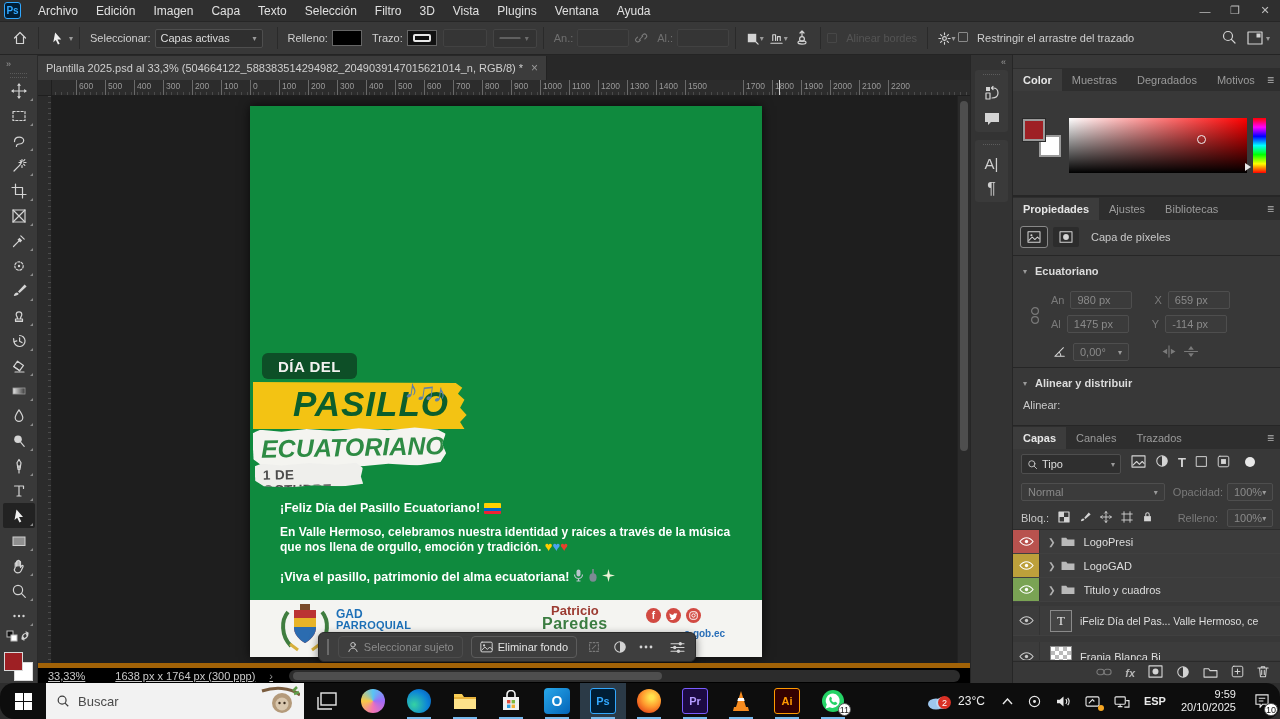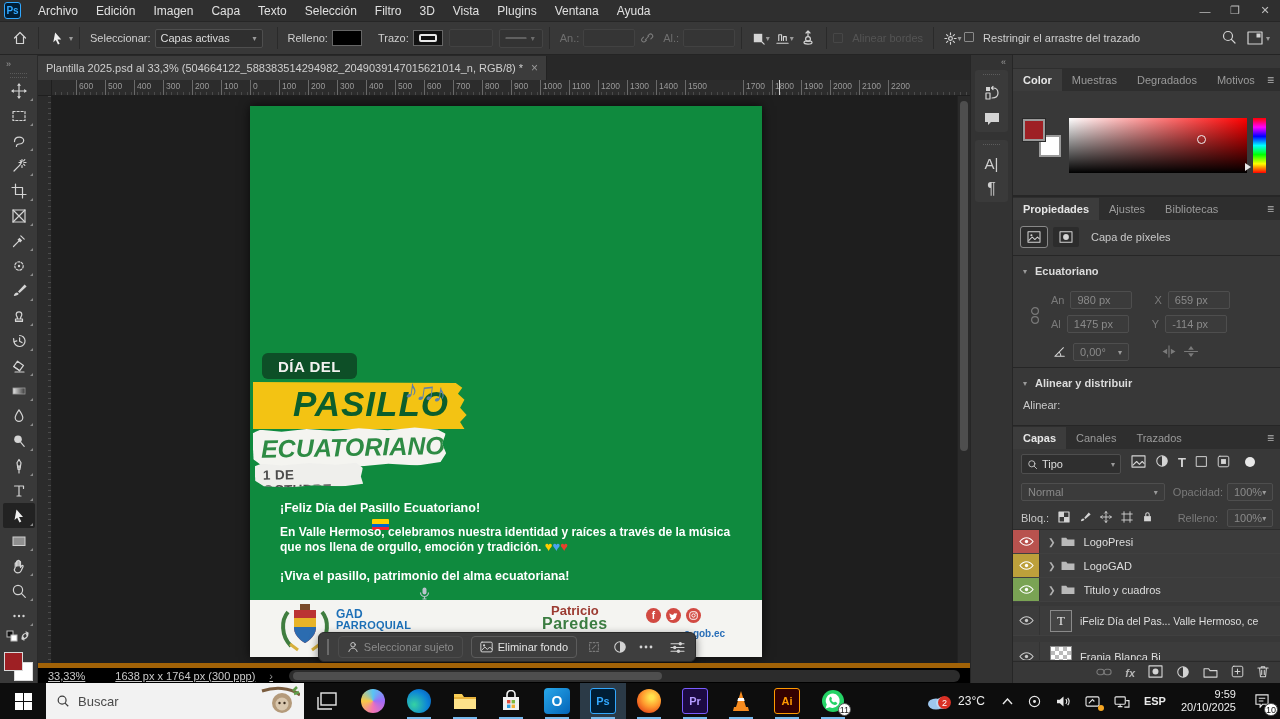--- a/index.html
+++ b/index.html
@@ -73,21 +73,21 @@
   .banner-yellow { position:absolute; left:3px; top:276px; width:218px; height:47px; background:#f3c313;
     clip-path:polygon(0 0,93% 2%,96% 12%,94% 25%,97% 38%,95% 55%,98% 70%,95% 85%,97% 100%,0 100%); }
   .banner-yellow .word { position:absolute; left:9px; top:2px; font-size:35px; font-weight:bold; font-style:italic; color:#0c5e2c; letter-spacing:1px; font-family:"Liberation Sans",sans-serif;margin-left:31px; }
   .notes { position:absolute; left:152px; top:-6px; color:#5d82a8; font-size:26px; transform:rotate(8deg); letter-spacing:-2px; }
   .paper-torn { position:absolute; left:3px; top:322px; width:193px; height:39px; background:#f4f4f0; transform:rotate(-1.2deg);
     clip-path:polygon(0 8%,4% 0,15% 6%,28% 0,42% 7%,55% 1%,70% 8%,84% 2%,96% 9%,100% 20%,98% 45%,100% 70%,97% 92%,85% 100%,70% 94%,52% 100%,35% 95%,18% 100%,5% 94%,0 75%); }
   .paper-torn .word { position:absolute; left:8px; top:5px; font-size:25px; font-weight:bold; font-style:italic; color:#2e8b44; }
   .strip-date { position:absolute; left:5px; top:357px; width:108px; height:24px; background:#efefec; transform:rotate(-1deg);
     clip-path:polygon(0 10%,6% 0,25% 8%,50% 0,75% 9%,94% 2%,100% 25%,98% 60%,100% 90%,80% 100%,55% 93%,30% 100%,8% 94%,0 70%); }
   .strip-date .word { position:absolute; left:8px; top:4px; font-size:13.5px; font-weight:bold; color:#4c4c4c; letter-spacing:.3px; }
-  .poster-line { position:absolute; left:30px; color:#fff; font-weight:bold; font-size:12.5px; display:flex; align-items:center; gap:4px; white-space:nowrap;flex-direction:column; }
+  .poster-line { position:absolute; left:30px; color:#fff; font-weight:bold; font-size:12.5px; display:flex; align-items:center; gap:4px; white-space:nowrap; }
   .poster-par { position:absolute; left:30px; width:466px; color:#fff; font-weight:bold; font-size:12px; line-height:15px; }
   .ec-flag { display:inline-block; width:17px; height:11px; background:linear-gradient(#ffd100 0 50%,#0066c8 50% 75%,#ee2233 75% 100%); border-radius:1px; vertical-align:-1px; }
   .heart { font-size:13px; line-height:1; }
   .mini-ico { display:inline-block; vertical-align:-2px; }
   
   .doc-footer { position:absolute; left:0; bottom:0; width:512px; height:57px; background:#f4f4f1; }
   .gad-text { position:absolute; left:86px; top:9px; color:#1d70b7; font-weight:bold; line-height:11px; }
   .gad-text .l1 { font-size:12px; } .gad-text .l2 { font-size:11px; letter-spacing:.2px; }
   .pat-name { position:absolute; left:292px; top:4px; text-align:center; font-weight:bold; line-height:13px; }
   .pat-name .first { color:#9c3b32; font-size:13px; }
@@ -147,21 +147,21 @@
   .eye-cell { width:27px; height:100%; display:flex; align-items:center; justify-content:center; border-right:1px solid #333; flex:none; }
   .lrow .chevr { color:#b0b0b0; font-size:9px; margin:0 4px 0 8px; }
   .lname { font-size:11px; color:#dedede; white-space:nowrap; overflow:hidden; }
   .t-thumb { width:22px; height:22px; border:1px solid #8a8a8a; margin:0 8px 0 10px; display:flex; align-items:center; justify-content:center; color:#e8e8e8; font-size:13px; font-family:"Liberation Serif",serif; background:#454545; flex:none; }
   .px-thumb { width:22px; height:22px; border:1px solid #8a8a8a; margin:0 8px 0 10px; flex:none;
     background:conic-gradient(#bbb 0 25%,#fff 0 50%,#bbb 0 75%,#fff 0) 0 0/8px 8px; }
   .lbottom { position:absolute; left:0; top:606px; width:268px; height:22px; background:#383838; border-top:1px solid #2a2a2a; display:flex; align-items:center; justify-content:flex-end; gap:13px; padding-right:12px; color:#b5b5b5; }
   .lbottom .fx { font-size:11px; font-style:italic; font-weight:bold; }
 
   
-  .taskbar { left:0; top:683px; width:1280px; height:36px; background:#0d0d0d; display:flex; align-items:stretch; }
+  .taskbar { left:0; top:683px; width:1280px; height:36px; background:#0d0d0d; display:flex; align-items:stretch;border-radius:14px; }
   .start-btn { width:46px; display:flex; align-items:center; justify-content:center; }
   .search-box { width:258px; background:#f2f2f2; display:flex; align-items:center; gap:8px; padding:0 10px; position:relative; }
   .search-box .ph { color:#4a4a4a; font-size:13px; }
   .sloth { position:absolute; right:4px; top:2px; width:40px; height:32px; }
   .tb-app { width:46px; display:flex; align-items:center; justify-content:center; position:relative; }
   .tb-app.active { background:#2b3a47; }
   .run-bar { position:absolute; bottom:0; left:11px; width:24px; height:2.5px; background:#76b9ed; }
   .tb-badge { position:absolute; right:5px; bottom:3px; min-width:13px; height:13px; background:#fdfdfd; border:1px solid #555; border-radius:7px; color:#222; font-size:9px; display:flex; align-items:center; justify-content:center; padding:0 1px; }
   .sq-logo { width:26px; height:26px; border-radius:3px; display:flex; align-items:center; justify-content:center; font-weight:bold; font-size:11px; }
   .tray { margin-left:auto; display:flex; align-items:center; }
@@ -214,21 +214,21 @@
     <span class="chev">▾</span>
     <div class="opt-sep"></div>
     <span class="opt-label">Seleccionar:</span>
     <div class="opt-dd" style="width:108px">
       <span>Capas activas</span>
       <span class="chev" style="margin-left:auto">▾</span>
     </div>
     <div class="opt-sep" style="margin-left:14px"></div>
     <span class="opt-label">Relleno:</span>
     <div class="swatch"></div>
-    <span class="opt-label" style="margin-left:16px">Trazo:</span>
+    <span class="opt-label" style="margin-left:10px">Trazo:</span>
     <div class="swatch stroke-prev">
         <i></i>
       </div>
     <div class="opt-field" style="width:44px; margin-left:6px; opacity:.55"></div>
     <div class="opt-dd" style="width:44px; margin-left:6px; opacity:.55">
       <svg width="22" height="6" viewBox="0 0 22 6">
           <path class="s" stroke="#9a9a9a" d="M1 3h20"></path>
         </svg>
         <span class="chev">▾</span>
     </div>

